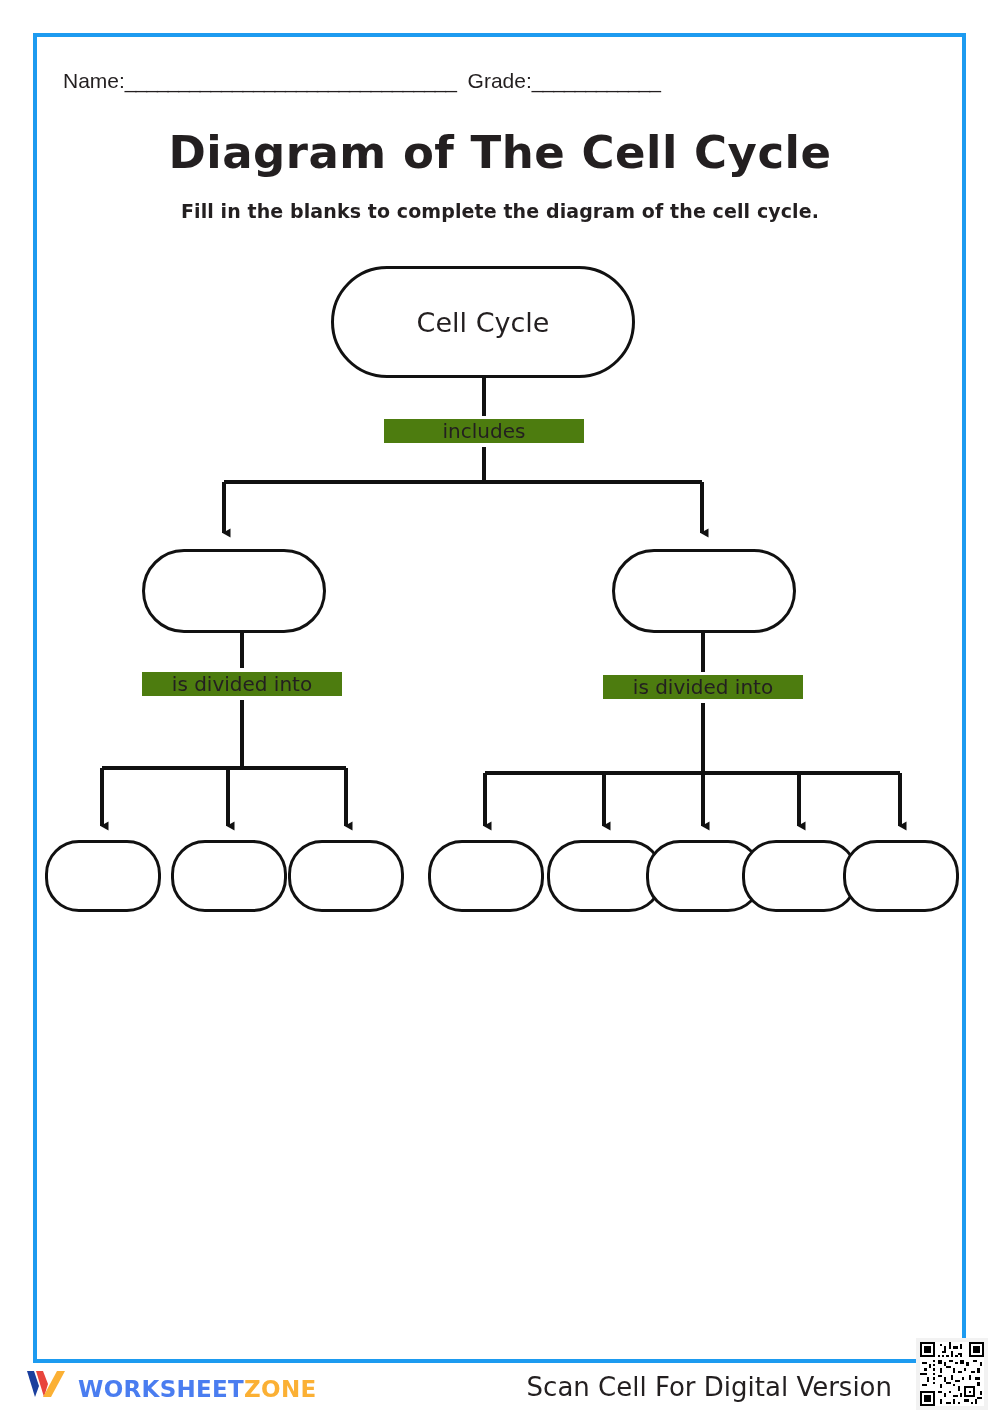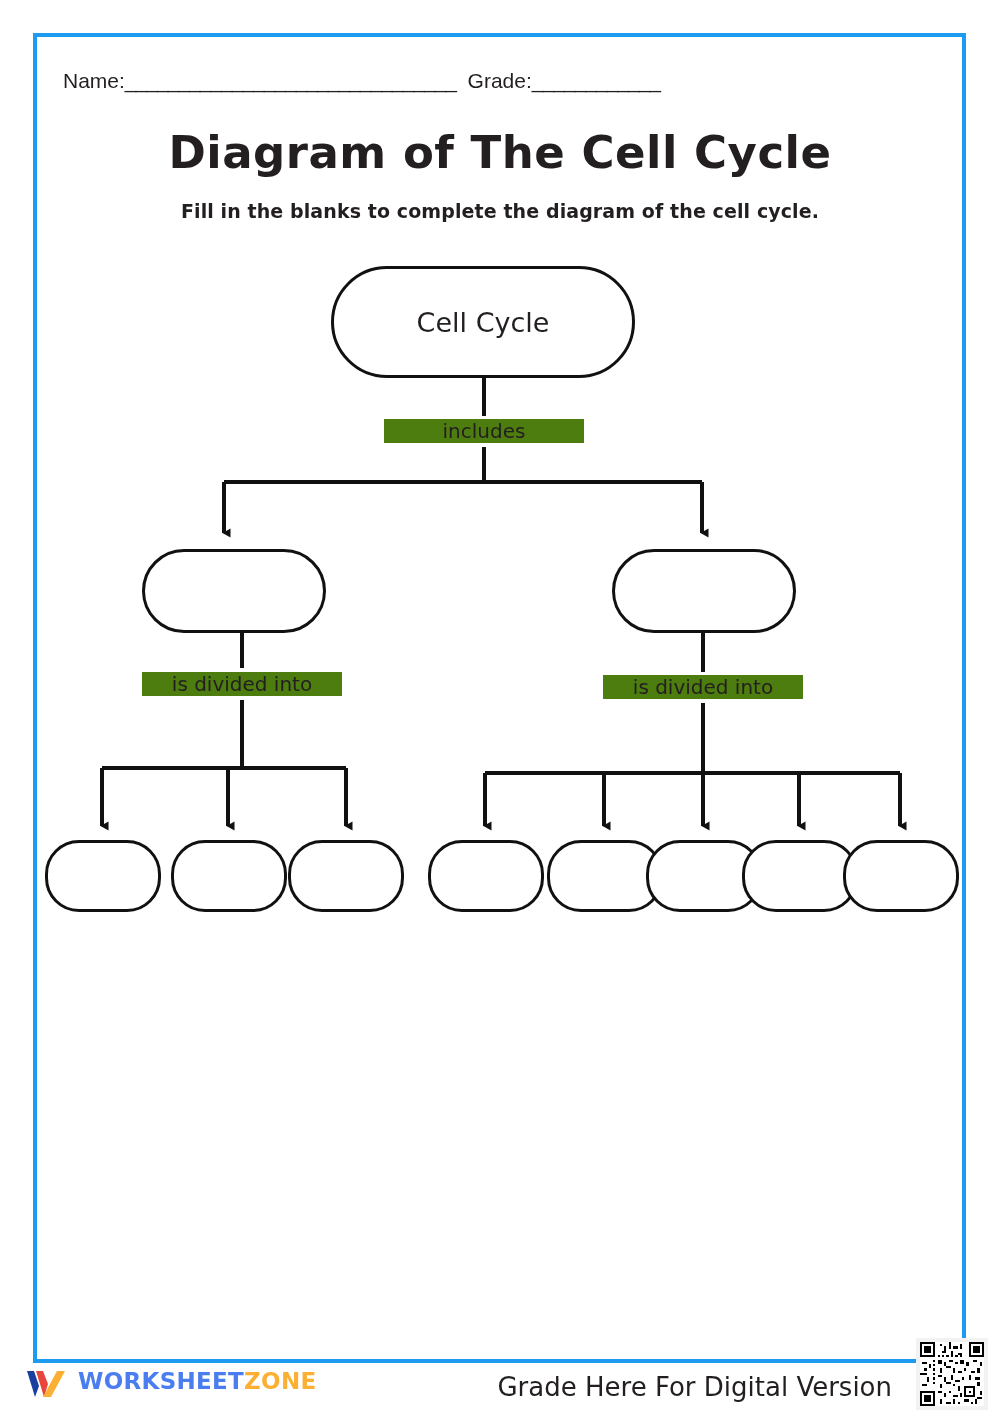--- a/index.html
+++ b/index.html
@@ -61,21 +61,21 @@
     position:absolute; text-align:center; font-size:20px; color:#231f20;
     background:#4d7c0f; padding:0 6px; white-space:nowrap;
   }
   .lbl-includes{ left:384px; top:419px; width:200px; }
   .lbl-div-left{ left:142px; top:672px; width:200px; }
   .lbl-div-right{ left:603px; top:675px; width:200px; }
 
   
   .footer{ position:absolute; left:0; top:1366px; width:1000px; height:48px; }
 
-  .brand{ position:absolute; left:24px; top:1368px; display:flex; align-items:flex-start; gap:10px; }
+  .brand{ position:absolute; left:24px; top:1368px; display:flex; align-items:flex-end; gap:10px; }
   .brand-mark{ width:44px; height:34px; position:relative; }
   .brand-text{ font-size:23px; font-weight:bold; letter-spacing:0.3px; white-space:nowrap; }
   .brand-text .w1{ color:#4a7df0; }
   .brand-text .w2{ color:#fbb034; }
 
   .scan-text{
     position:absolute; right:108px; top:1372px;
     font-size:26px; color:#231f20; white-space:nowrap;
   }
   .qr{
@@ -182,21 +182,21 @@
       <path d="M3,3 L11,29 L15,18 L10,3 Z" fill="#1a3f9e"></path>
       <path d="M12,3 L20,29 L24,16 L19,3 Z" fill="#e8453c"></path>
       <path d="M33,3 L41,3 L27,29 L19,29 Z" fill="#fbb034"></path>
     </svg>
   </span>
   <span class="brand-text">
     <span class="w1" style="color: rgb(74, 125, 240);">WORKSHEET</span><span class="w2" style="color: rgb(251, 176, 52);">ZONE</span>
   </span>
 </div>
 
-<div class="scan-text">Grade Here For Digital Version</div>
+<div class="scan-text">Scan Cell For Digital Version</div>
 
 <div class="qr">
   <svg width="64" height="64" viewBox="0 0 29 29" shape-rendering="crispEdges">
     <rect width="29" height="29" fill="#ffffff"></rect>
     <g fill="#000000">
 
       <rect x="0" y="0" width="7" height="1"></rect>
         <rect x="0" y="6" width="7" height="1"></rect>
       <rect x="0" y="0" width="1" height="7"></rect>
         <rect x="6" y="0" width="1" height="7"></rect>

